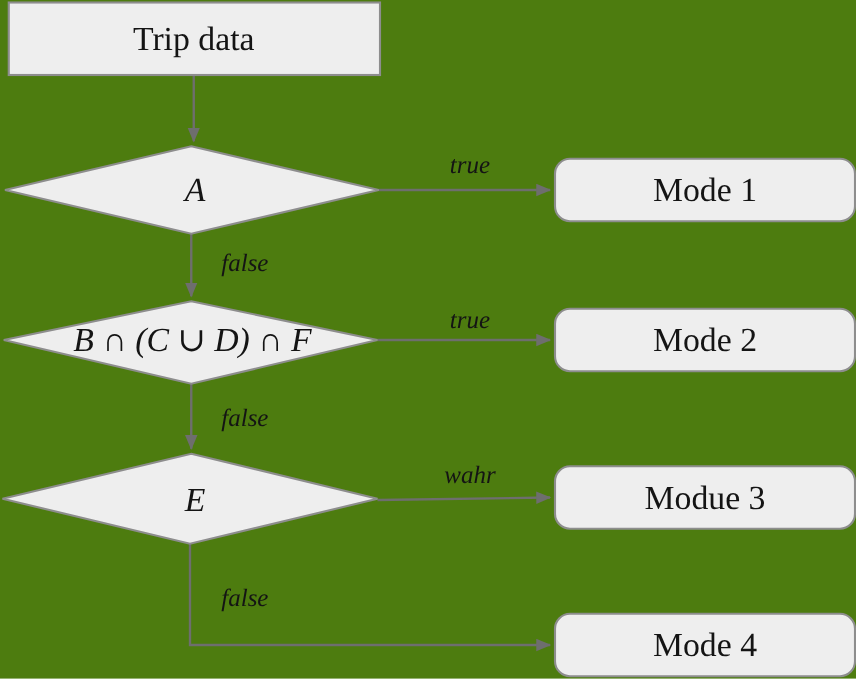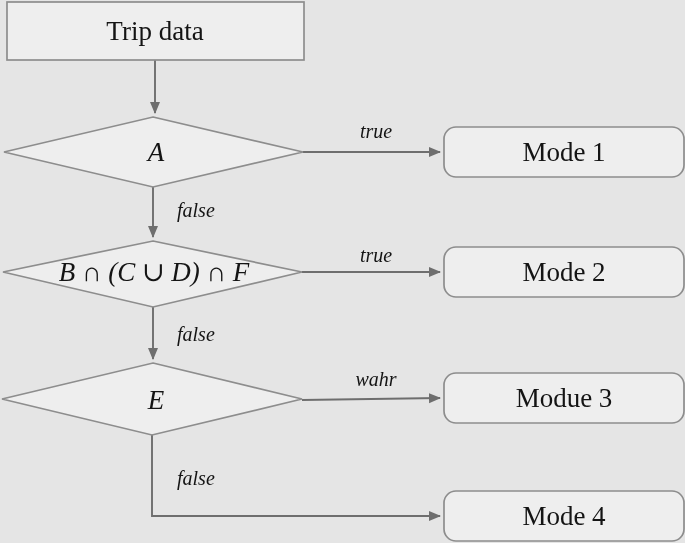--- a/index.html
+++ b/index.html
@@ -4,21 +4,21 @@
 <style>
   html, body {
     margin: 0;
     padding: 0;
     background: #ffffff;
   }
   .canvas {
     position: relative;
     width: 685px;
     height: 543px;
-    background: #e5e5e5;
+    background: #4d7c0f;
     overflow: hidden;
   }
   svg { display: block; }
 
   .node-shape {
     fill: var(--node-fill, #eeeeee);
     stroke: var(--node-border, #8d8d8d);
     stroke-width: 1.7;
   }
   .edge-line {

